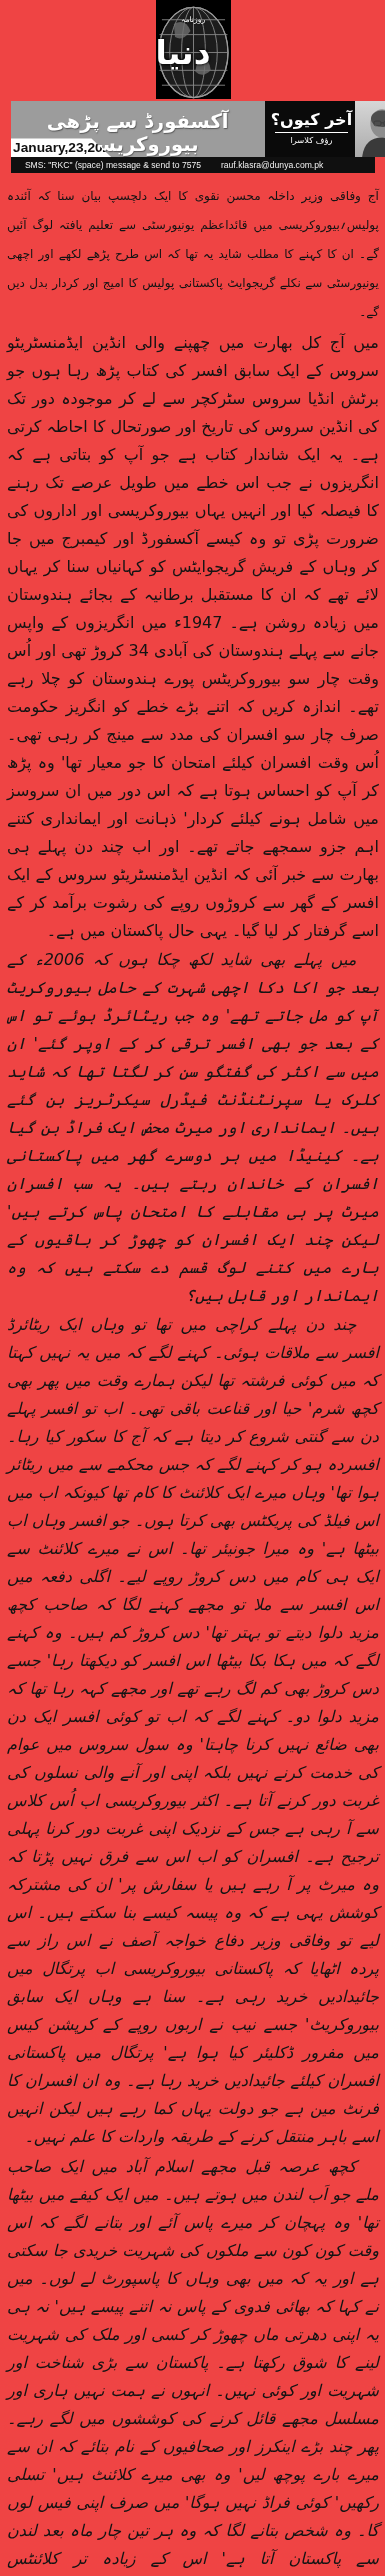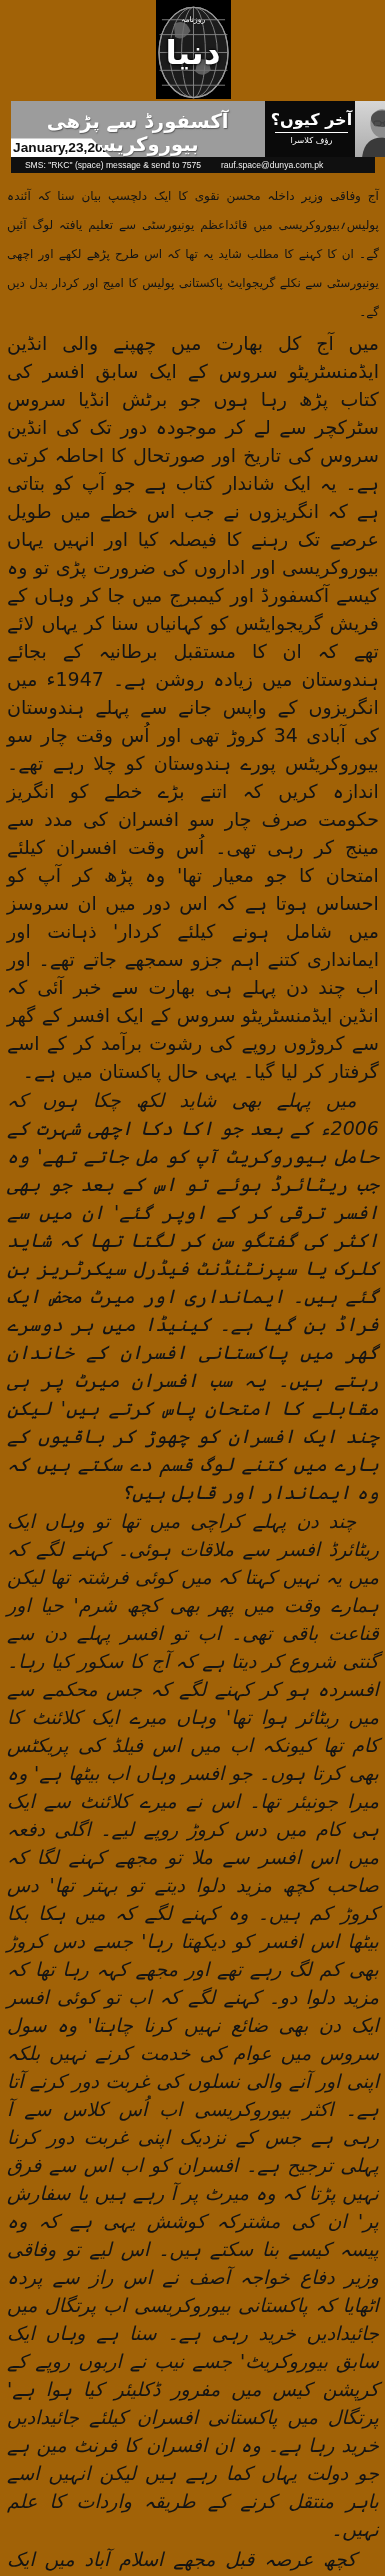--- a/index.html
+++ b/index.html
@@ -1,22 +1,22 @@
 <!DOCTYPE html>
 <html lang="ur" style="font-size:9.5px"><head>
 <meta charset="utf-8">
 <style>
   html,body{margin:0;padding:0;background:#ffffff;}
-  .page{position:relative;width:386px;height:2576px;margin:0 auto;background:#a16207;overflow:hidden;}
+  .page{position:relative;width:386px;height:2576px;margin:0 auto;background:#ef4444;overflow:hidden;}
 
   
   .masthead{width:386px;padding-top:0;display:flex;justify-content:center;}
   .logo-box{position:relative;width:75px;height:99px;background:#000;overflow:hidden;}
   .logo-box svg{position:absolute;top:0;left:0;}
-  .logo-word{position:absolute;top:27px;left:0;width:100%;text-align:center;
+  .logo-word{position:absolute;top:27px;left:0;width:100%;
     font-family:"DejaVu Sans",sans-serif;font-weight:bold;font-size:33px;line-height:1.6;
     color:#fff;text-shadow:0 0 1.8px #000,0 0 3.6px #000;}
   .logo-sub{position:absolute;top:15.4px;left:0;width:100%;text-align:center;
     font-family:"DejaVu Sans",sans-serif;font-size:7.7px;color:#fff;text-shadow:0 0 1.8px #000;}
 
   
   .header{position:relative;margin:2.4px 10.7px 0 10.7px;height:72px;}
   .banner-gray{position:absolute;left:0;top:0;width:254px;height:56px;background:#9c9c9c;}
   .article-title{position:absolute;left:0;top:8.3px;width:254px;text-align:center;
     font-family:"DejaVu Sans",sans-serif;font-weight:bold;font-size:19.6px;color:#fff;
@@ -35,21 +35,21 @@
   .author-photo svg{display:block;}
 
   .header-bar{position:absolute;left:0;top:56px;width:100%;height:15.4px;background:#101010;
     display:flex;align-items:center;justify-content:space-between;}
   .sms-line{font-family:"Liberation Sans",sans-serif;font-size:8.6px;color:#f2f2f2;padding-left:14.2px;white-space:nowrap;}
   .email{font-family:"Liberation Sans",sans-serif;font-size:8.6px;color:#f2f2f2;padding-right:52px;white-space:nowrap;}
 
   
   .article{margin:8.3px 7.1px 0 7.1px;direction:rtl;text-align:justify;
     font-family:"DejaVu Sans",sans-serif;color:#141414;}
-  .article p{margin:0 0 1.2px 0;font-size:19px;line-height:28px;}
+  .article p{margin:0 0 1.2px 0;font-size:16px;line-height:28px;}
   .article p.intro{font-size:12px;line-height:29px;margin-bottom:2.4px;}
   .article p.indent{text-indent:22.6px;font-style:italic;}
 </style>
 </head>
 <body>
 
 <div class="page">
 
   <div class="masthead">
     <div class="logo-box">
@@ -99,21 +99,21 @@
           <path d="M12 95 Q16 62 46 62 Q78 62 82 95 Z" fill="#3a3a3a"></path>
           <ellipse cx="46" cy="30" rx="19" ry="14" fill="#4d4d4d"></ellipse>
           <rect x="32" y="34" width="12" height="8" rx="3" fill="none" stroke="#3a3a3a" stroke-width="1.6"></rect>
           <rect x="49" y="34" width="12" height="8" rx="3" fill="none" stroke="#3a3a3a" stroke-width="1.6"></rect>
           <line x1="44" y1="37" x2="49" y2="37" stroke="#3a3a3a" stroke-width="1.6"></line>
         </svg>
       </div>
     </div>
     <div class="header-bar">
       <span class="sms-line">SMS: "RKC" (space) message &amp; send to 7575</span>
-      <span class="email">rauf.space@dunya.com.pk</span>
+      <span class="email">rauf.klasra@dunya.com.pk</span>
     </div>
   </div>
 
   <div class="article">
     <p class="intro">آج وفاقی وزیر داخلہ محسن نقوی کا ایک دلچسپ بیان سنا کہ آئندہ پولیس؍بیوروکریسی میں قائداعظم یونیورسٹی سے تعلیم یافتہ لوگ آئیں گے۔ ان کا کہنے کا مطلب شاید یہ تھا کہ اس طرح پڑھے لکھے اور اچھی یونیورسٹی سے نکلے گریجوایٹ پاکستانی پولیس کا امیج اور کردار بدل دیں گے۔</p>
     <p>میں آج کل بھارت میں چھپنے والی انڈین ایڈمنسٹریٹو سروس کے ایک سابق افسر کی کتاب پڑھ رہا ہوں جو برٹش انڈیا سروس سٹرکچر سے لے کر موجودہ دور تک کی انڈین سروس کی تاریخ اور صورتحال کا احاطہ کرتی ہے۔ یہ ایک شاندار کتاب ہے جو آپ کو بتاتی ہے کہ انگریزوں نے جب اس خطے میں طویل عرصے تک رہنے کا فیصلہ کیا اور انہیں یہاں بیوروکریسی اور اداروں کی ضرورت پڑی تو وہ کیسے آکسفورڈ اور کیمبرج میں جا کر وہاں کے فریش گریجوایٹس کو کہانیاں سنا کر یہاں لائے تھے کہ ان کا مستقبل برطانیہ کے بجائے ہندوستان میں زیادہ روشن ہے۔ 1947ء میں انگریزوں کے واپس جانے سے پہلے ہندوستان کی آبادی 34 کروڑ تھی اور اُس وقت چار سو بیوروکریٹس پورے ہندوستان کو چلا رہے تھے۔ اندازہ کریں کہ اتنے بڑے خطے کو انگریز حکومت صرف چار سو افسران کی مدد سے مینج کر رہی تھی۔ اُس وقت افسران کیلئے امتحان کا جو معیار تھا' وہ پڑھ کر آپ کو احساس ہوتا ہے کہ اس دور میں ان سروسز میں شامل ہونے کیلئے کردار' ذہانت اور ایمانداری کتنے اہم جزو سمجھے جاتے تھے۔ اور اب چند دن پہلے ہی بھارت سے خبر آئی کہ انڈین ایڈمنسٹریٹو سروس کے ایک افسر کے گھر سے کروڑوں روپے کی رشوت برآمد کر کے اسے گرفتار کر لیا گیا۔ یہی حال پاکستان میں ہے۔</p>
     <p class="indent">میں پہلے بھی شاید لکھ چکا ہوں کہ 2006ء کے بعد جو اکا دکا اچھی شہرت کے حامل بیوروکریٹ آپ کو مل جاتے تھے' وہ جب ریٹائرڈ ہوئے تو اس کے بعد جو بھی افسر ترقی کر کے اوپر گئے' ان میں سے اکثر کی گفتگو سن کر لگتا تھا کہ شاید کلرک یا سپرنٹنڈنٹ فیڈرل سیکرٹریز بن گئے ہیں۔ ایمانداری اور میرٹ محض ایک فراڈ بن گیا ہے۔ کینیڈا میں ہر دوسرے گھر میں پاکستانی افسران کے خاندان رہتے ہیں۔ یہ سب افسران میرٹ پر ہی مقابلے کا امتحان پاس کرتے ہیں' لیکن چند ایک افسران کو چھوڑ کر باقیوں کے بارے میں کتنے لوگ قسم دے سکتے ہیں کہ وہ ایماندار اور قابل ہیں؟</p>
     <p class="indent">چند دن پہلے کراچی میں تھا تو وہاں ایک ریٹائرڈ افسر سے ملاقات ہوئی۔ کہنے لگے کہ میں یہ نہیں کہتا کہ میں کوئی فرشتہ تھا لیکن ہمارے وقت میں پھر بھی کچھ شرم' حیا اور قناعت باقی تھی۔ اب تو افسر پہلے دن سے گنتی شروع کر دیتا ہے کہ آج کا سکور کیا رہا۔ افسردہ ہو کر کہنے لگے کہ جس محکمے سے میں ریٹائر ہوا تھا' وہاں میرے ایک کلائنٹ کا کام تھا کیونکہ اب میں اس فیلڈ کی پریکٹس بھی کرتا ہوں۔ جو افسر وہاں اب بیٹھا ہے' وہ میرا جونیئر تھا۔ اس نے میرے کلائنٹ سے ایک ہی کام میں دس کروڑ روپے لیے۔ اگلی دفعہ میں اس افسر سے ملا تو مجھے کہنے لگا کہ صاحب کچھ مزید دلوا دیتے تو بہتر تھا' دس کروڑ کم ہیں۔ وہ کہنے لگے کہ میں ہکا بکا بیٹھا اس افسر کو دیکھتا رہا' جسے دس کروڑ بھی کم لگ رہے تھے اور مجھے کہہ رہا تھا کہ مزید دلوا دو۔ کہنے لگے کہ اب تو کوئی افسر ایک دن بھی ضائع نہیں کرنا چاہتا' وہ سول سروس میں عوام کی خدمت کرنے نہیں بلکہ اپنی اور آنے والی نسلوں کی غربت دور کرنے آتا ہے۔ اکثر بیوروکریسی اب اُس کلاس سے آ رہی ہے جس کے نزدیک اپنی غربت دور کرنا پہلی ترجیح ہے۔ افسران کو اب اس سے فرق نہیں پڑتا کہ وہ میرٹ پر آ رہے ہیں یا سفارش پر' ان کی مشترکہ کوشش یہی ہے کہ وہ پیسہ کیسے بنا سکتے ہیں۔ اس لیے تو وفاقی وزیر دفاع خواجہ آصف نے اس راز سے پردہ اٹھایا کہ پاکستانی بیوروکریسی اب پرتگال میں جائیدادیں خرید رہی ہے۔ سنا ہے وہاں ایک سابق بیوروکریٹ' جسے نیب نے اربوں روپے کے کرپشن کیس میں مفرور ڈکلیئر کیا ہوا ہے' پرتگال میں پاکستانی افسران کیلئے جائیدادیں خرید رہا ہے۔ وہ ان افسران کا فرنٹ مین ہے جو دولت یہاں کما رہے ہیں لیکن انہیں اسے باہر منتقل کرنے کے طریقہ واردات کا علم نہیں۔</p>
     <p class="indent">کچھ عرصہ قبل مجھے اسلام آباد میں ایک صاحب ملے جو اَب لندن میں ہوتے ہیں۔ میں ایک کیفے میں بیٹھا تھا' وہ پہچان کر میرے پاس آئے اور بتانے لگے کہ اس وقت کون کون سے ملکوں کی شہریت خریدی جا سکتی ہے اور یہ کہ میں بھی وہاں کا پاسپورٹ لے لوں۔ میں نے کہا کہ بھائی فدوی کے پاس نہ اتنے پیسے ہیں' نہ ہی یہ اپنی دھرتی ماں چھوڑ کر کسی اور ملک کی شہریت لینے کا شوق رکھتا ہے۔ پاکستان سے بڑی شناخت اور شہریت اور کوئی نہیں۔ انہوں نے ہمت نہیں ہاری اور مسلسل مجھے قائل کرنے کی کوششوں میں لگے رہے۔ پھر چند بڑے اینکرز اور صحافیوں کے نام بتائے کہ ان سے میرے بارے پوچھ لیں' وہ بھی میرے کلائنٹ ہیں' تسلی رکھیں' کوئی فراڈ نہیں ہوگا' میں صرف اپنی فیس لوں گا۔ وہ شخص بتانے لگا کہ وہ ہر تین چار ماہ بعد لندن سے پاکستان آتا ہے' اس کے زیادہ تر کلائنٹس بیوروکریسی سے ہیں جن کے پاس بہت پیسہ ہے۔ اکثر کے پاس پیسہ کیش میں ہے جسے یہاں سے باہر منتقل کرنے کا الگ سے کمیشن طے ہوتا ہے اور جائیداد اور شہریت کا الگ سے۔ کہنے لگا کہ ہر تین ماہ بعد جب لندن واپس جاتا ہوں تو میرے پاس دس پندرہ کلائنٹس ضرور ہوتے ہیں۔ ہم پورا کام ایمانداری سے کرتے ہیں اور اسی وجہ سے یہ بیوروکریٹس ہماری مشہوری کرتے ہیں کہ فلاں بندے سے بات کرو' کام ہو جائے گا۔ یوں ہمارے گاہک بڑھتے رہتے ہیں۔ ہمیں اپنی ساکھ بہت عزیز ہے۔ میں دلچسپی سے اس کی باتیں سنتا رہا۔ وہ ہنس کر کہنے لگا کہ بیوروکریٹس کے بعد ہمارے دوسرے بڑے کلائنٹس میڈیا پرسنز ہیں' اسی لیے آپ کو دیکھا تو سوچا کہ شاید آپ کو بھی ضرورت ہو۔ ان صاحب نے اپنا کارڈ بھی مجھے دیا لیکن میں نے بغیر دیکھے واپس کر دیا۔ کچھ حیران ہوئے تو میں نے کہا کہ دراصل مجھے اتنی ترقی کا شوق نہیں۔ بولے : سمجھ نہیں آئی۔ میں نے کہا : پھر آپ کو سمجھانے کیلئے سرائیکی کا ایک واقعہ سناتا ہوں۔ بعض دوست کہتے ہیں کہ یہ سچا ہے اور بعض کا ماننا ہے کہ محض حکایت ہے۔ بہرحال سچا ہے یا نہیں' اسے چھوڑیں' آپ ذرا اس بات میں چھپے خوبصورت پیغام پر توجہ رکھیں۔ وہ شخص میرے قریب ہو کر بیٹھ گیا۔</p>
 

